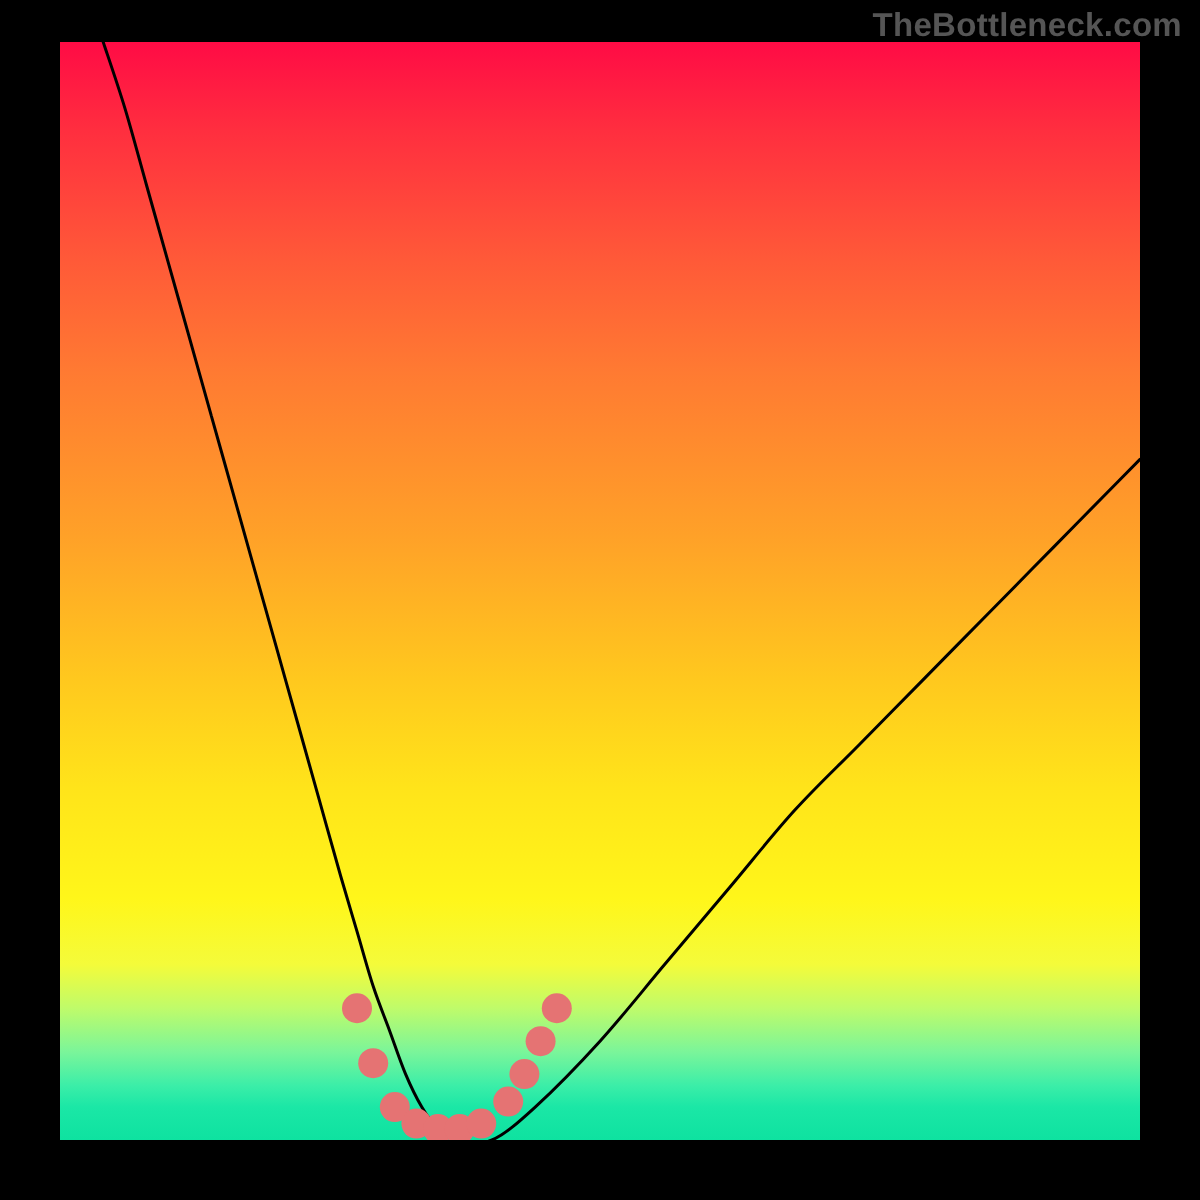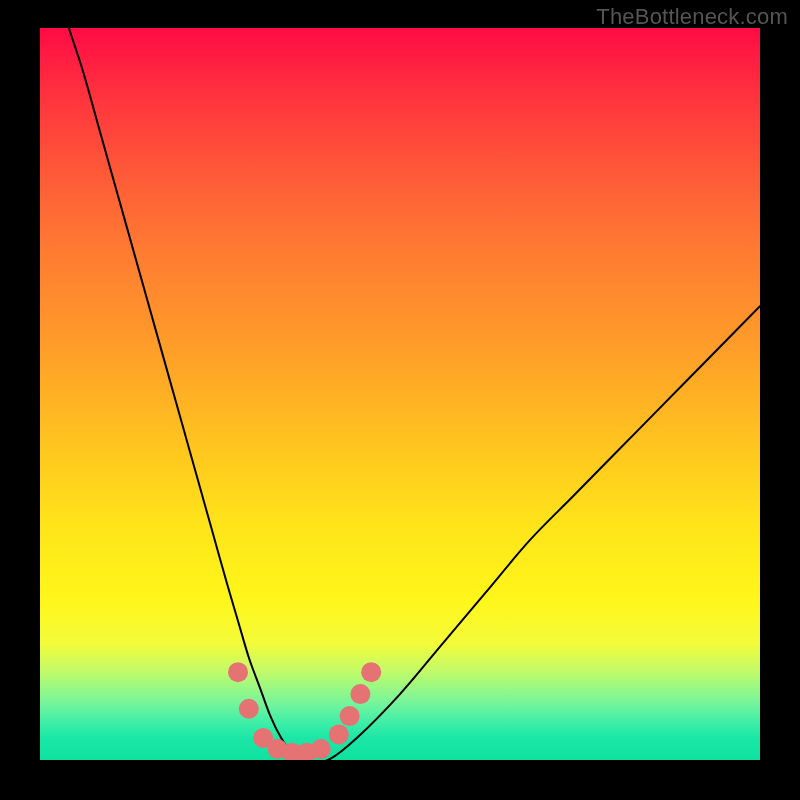--- a/index.html
+++ b/index.html
@@ -16,21 +16,21 @@
     width: 800px;
     height: 800px;
     background: #000;
   }
   .watermark {
     position: absolute;
     top: 4px;
     right: 12px;
     color: #555;
     font-size: 22px;
-    font-weight: 400;
+    font-weight: 700;
     letter-spacing: 0.2px;
     z-index: 40;
     user-select: none;
   }
   .plot-area {
     position: absolute;
     left: 40px;
     top: 28px;
     width: 720px;
     height: 732px;

